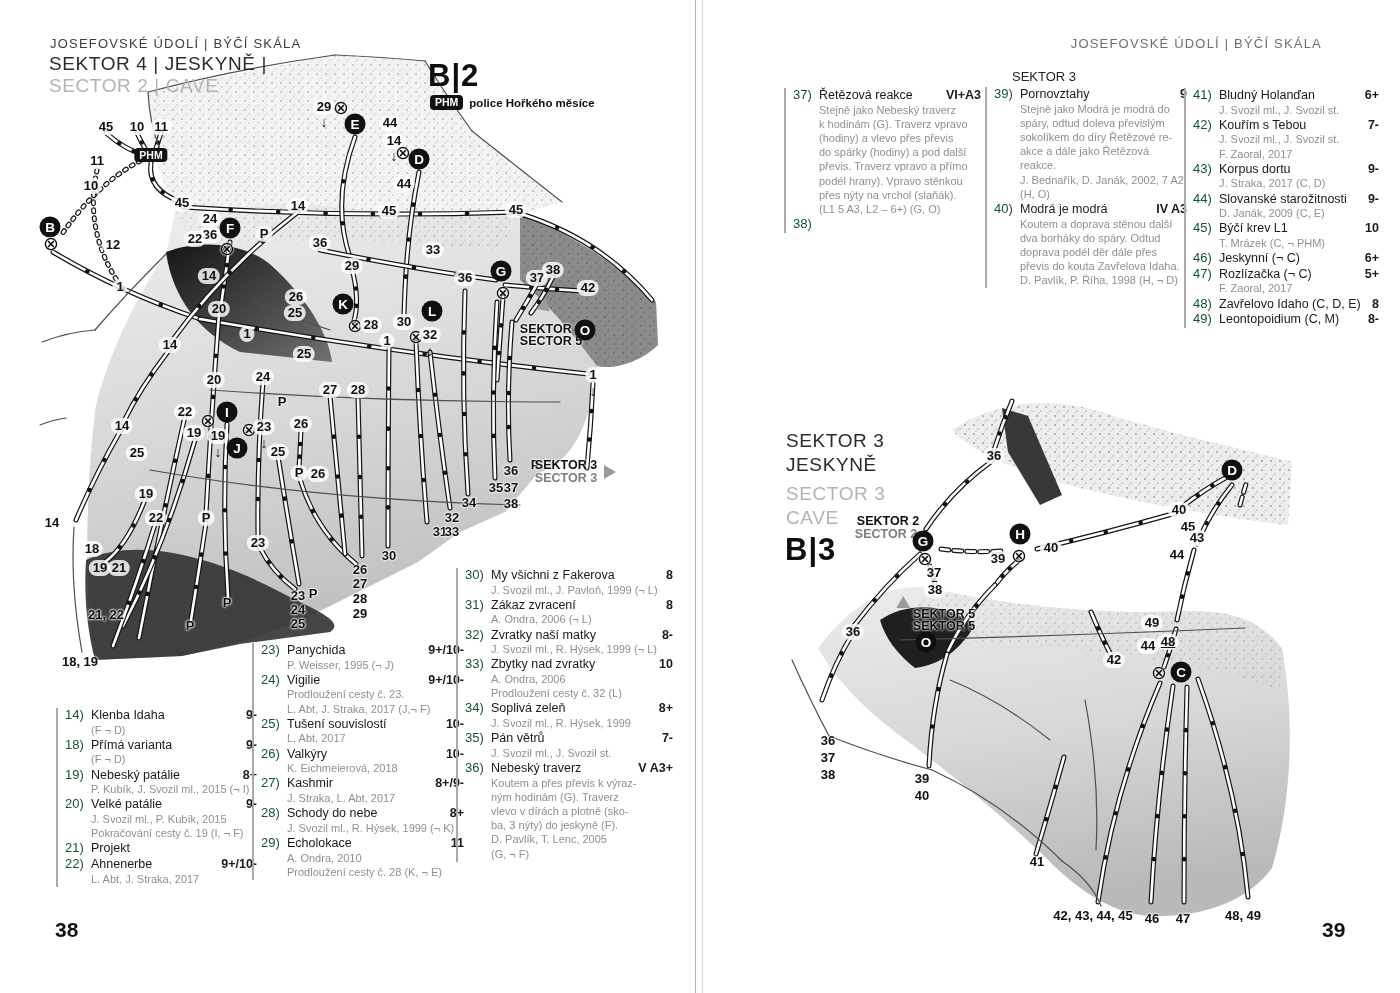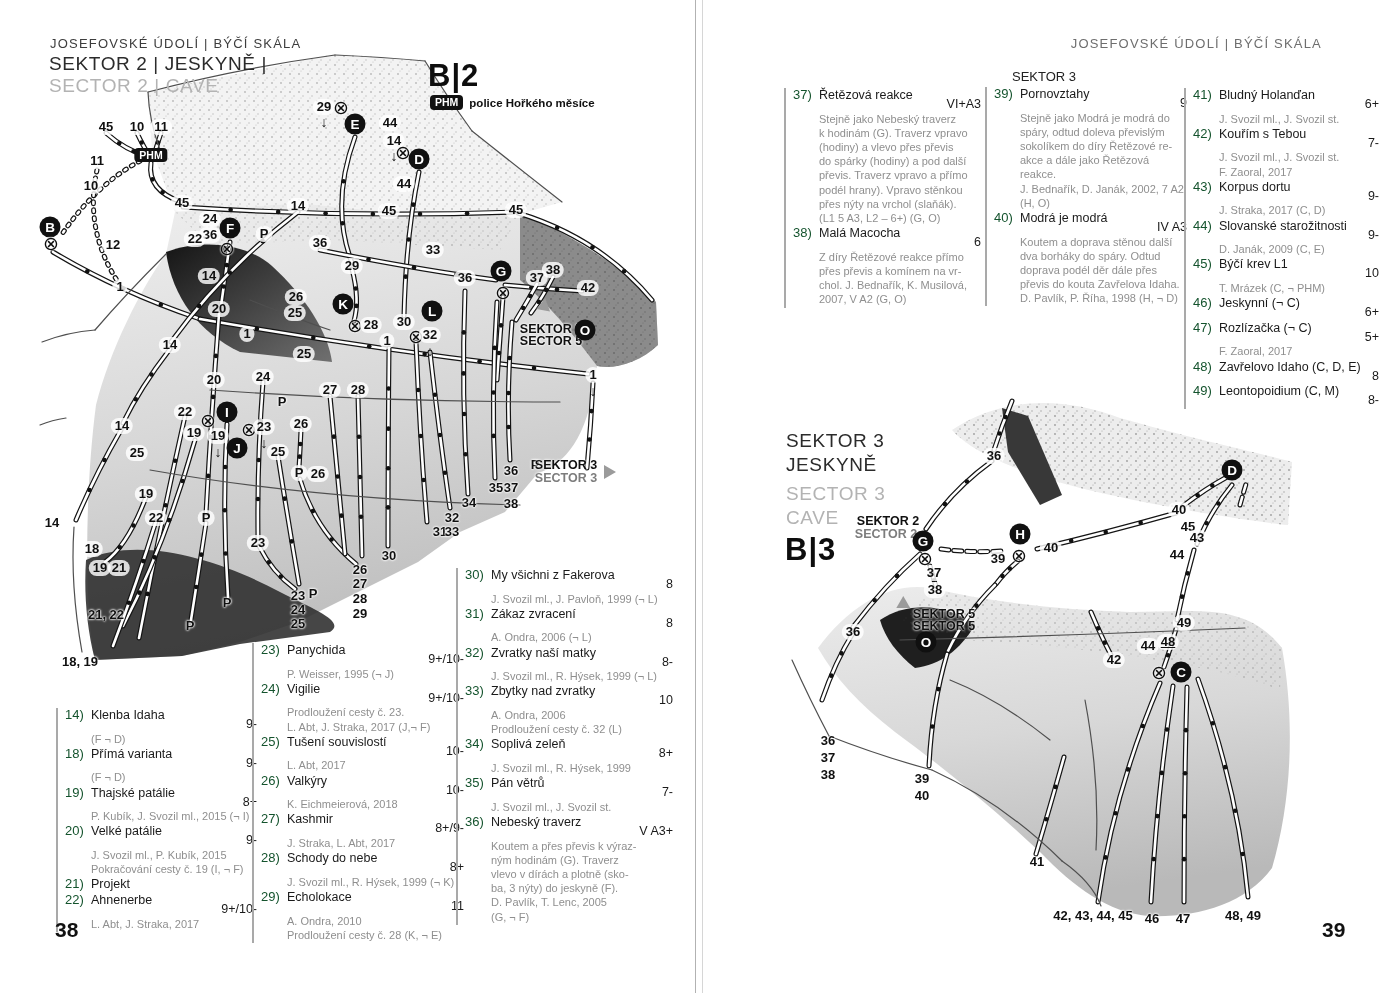--- a/index.html
+++ b/index.html
@@ -14,21 +14,21 @@
   .topo-id{font-size:31px;font-weight:800;color:#0d0d0d;letter-spacing:1px;}
   .legend{display:flex;align-items:center;gap:6px;font-size:11.5px;font-weight:bold;color:#111;}
   .badge{background:#111;color:#fff;font-weight:bold;font-size:10.5px;padding:1px 5px;border-radius:4px;line-height:13px;}
   .page-num{font-size:21px;font-weight:800;color:#111;}
   
   .col{border-left:2px solid #a9a9a9;padding-left:7px;}
   .r-item{display:flex;margin-bottom:1px;}
   .r-num{flex:0 0 26px;font-size:13px;line-height:14.6px;color:#14532d;}
   .r-body{flex:1;min-width:0;}
   .r-line1{display:flex;justify-content:space-between;font-size:12.5px;line-height:14.6px;color:#1a1a1a;}
-  .r-grade{font-weight:normal;margin-left:5px;white-space:nowrap;margin-top:9px;}
+  .r-grade{font-weight:bold;margin-left:5px;white-space:nowrap;}
   .r-det{font-size:11px;line-height:14.2px;color:#8f8f8f;}
   .col-head{font-size:13px;color:#222;margin:0 0 3px 27px;line-height:15px;}
   
   .mk{position:absolute;transform:translate(-50%,-50%);white-space:nowrap;pointer-events:none;}
   .mk-L{width:21px;height:21px;border-radius:50%;background:#101010;color:#fff;
         font-weight:800;font-size:13.5px;line-height:21px;text-align:center;}
   .mk-N{background:rgba(255,255,255,.82);border-radius:10px;padding:0 4px;height:16px;
         line-height:16px;font-weight:bold;font-size:13px;color:#101010;text-align:center;}
   .mk-T{font-weight:bold;font-size:13px;color:#101010;
         text-shadow:0 0 2px #fff,0 0 2px #fff,0 0 3px #fff;}
@@ -536,39 +536,39 @@
     <div class="mk mk-N" style="left: 1197px; top: 538px;">43</div>
     <div class="mk mk-N" style="left: 1177px; top: 555px;">44</div>
     <div class="mk mk-N" style="left: 934px; top: 573px;">37</div>
     <div class="mk mk-N" style="left: 935px; top: 590px;">38</div>
     <div class="mk mk-q" style="left: 905px; top: 605px;"></div>
     <div class="mk mk-S" style="left: 944px; top: 614px;">SEKTOR 5</div>
     <div class="mk mk-S" style="left: 944px; top: 626px;">SEKTOR 5</div>
     <div class="mk mk-L" style="left: 926px; top: 642px;">O</div>
     <div class="mk mk-N" style="left: 853px; top: 632px;">36</div>
     <div class="mk mk-N" style="left: 1114px; top: 660px;">42</div>
-    <div class="mk mk-N" style="left: 1184px; top: 623px;">49</div>
+    <div class="mk mk-N" style="left: 1152px; top: 623px;">49</div>
     <div class="mk mk-N" style="left: 1148px; top: 646px;">44</div>
     <div class="mk mk-N" style="left: 1168px; top: 642px; text-decoration: underline;">48</div>
     <div class="mk mk-A" style="left: 1159px; top: 672px;"></div>
     <div class="mk mk-L" style="left: 1181px; top: 672px;">C</div>
     <div class="mk mk-T" style="left: 828px; top: 740px;">36</div>
     <div class="mk mk-T" style="left: 828px; top: 757px;">37</div>
     <div class="mk mk-T" style="left: 828px; top: 774px;">38</div>
     <div class="mk mk-T" style="left: 922px; top: 778px;">39</div>
     <div class="mk mk-T" style="left: 922px; top: 795px;">40</div>
     <div class="mk mk-T" style="left: 1037px; top: 861px;">41</div>
     <div class="mk mk-T" style="left: 1093px; top: 915px;">42, 43, 44, 45</div>
     <div class="mk mk-T" style="left: 1152px; top: 918px;">46</div>
     <div class="mk mk-T" style="left: 1183px; top: 918px;">47</div>
     <div class="mk mk-T" style="left: 1243px; top: 915px;">48, 49</div>
   </div>
 
 <div class="abs pg-header" style="left:50px;top:36px;">JOSEFOVSKÉ ÚDOLÍ | BÝČÍ SKÁLA</div>
-<div class="abs sec-title" style="left:49px;top:53px;">SEKTOR 2 | JESKYNĚ |</div>
+<div class="abs sec-title" style="left:49px;top:53px;">SEKTOR 4 | JESKYNĚ |</div>
 <div class="abs sec-title gray" style="left:49px;top:75px;">SECTOR 2 | CAVE</div>
 <div class="abs topo-id" style="left:428px;top:58px;">B|2</div>
 <div class="abs legend" style="left:430px;top:95px;">
   <span class="badge">PHM</span>
   <span>police Hořkého měsíce</span>
 </div>
 
 <div class="abs col" style="left:56px;top:708px;width:192px;">
     <div class="r-item">
       <div class="r-num">14)</div>
@@ -587,21 +587,21 @@
           <span class="r-name">Přímá varianta</span>
           <span class="r-grade">9-</span>
         </div>
         <div class="r-det">(F ¬ D)</div>
       </div>
     </div>
     <div class="r-item">
       <div class="r-num">19)</div>
       <div class="r-body">
         <div class="r-line1">
-          <span class="r-name">Thajské patálie</span>
+          <span class="r-name">Nebeský patálie</span>
           <span class="r-grade">8+</span>
         </div>
         <div class="r-det">P. Kubík, J. Svozil ml., 2015 (¬ I)</div>
       </div>
     </div>
     <div class="r-item">
       <div class="r-num">20)</div>
       <div class="r-body">
         <div class="r-line1">
           <span class="r-name">Velké patálie</span>
@@ -805,30 +805,20 @@
           <div class="r-det">(hodiny) a vlevo přes převis</div>
           <div class="r-det">do spárky (hodiny) a pod další</div>
           <div class="r-det">převis. Traverz vpravo a přímo</div>
           <div class="r-det">podél hrany). Vpravo stěnkou</div>
           <div class="r-det">přes nýty na vrchol (slaňák).</div>
           <div class="r-det">(L1 5 A3, L2 – 6+) (G, O)</div>
         </div>
       </div>
       <div class="r-item">
         <div class="r-num">38)</div>
-        <div class="r-body">
-          <div class="r-line1">
-            <span class="r-name">Malá Macocha</span>
-            <span class="r-grade">6</span>
-          </div>
-          <div class="r-det">Z díry Řetězové reakce přímo</div>
-          <div class="r-det">přes převis a komínem na vr-</div>
-          <div class="r-det">chol. J. Bednařík, K. Musilová,</div>
-          <div class="r-det">2007, V A2 (G, O)</div>
-        </div>
       </div>
     </div>
 </div>
 <div class="abs" style="left:985px;top:69px;width:200px;">
   <div class="col-head">SEKTOR 3</div>
   <div class="col" style="width:193px;">
       <div class="r-item">
         <div class="r-num">39)</div>
         <div class="r-body">
           <div class="r-line1">

